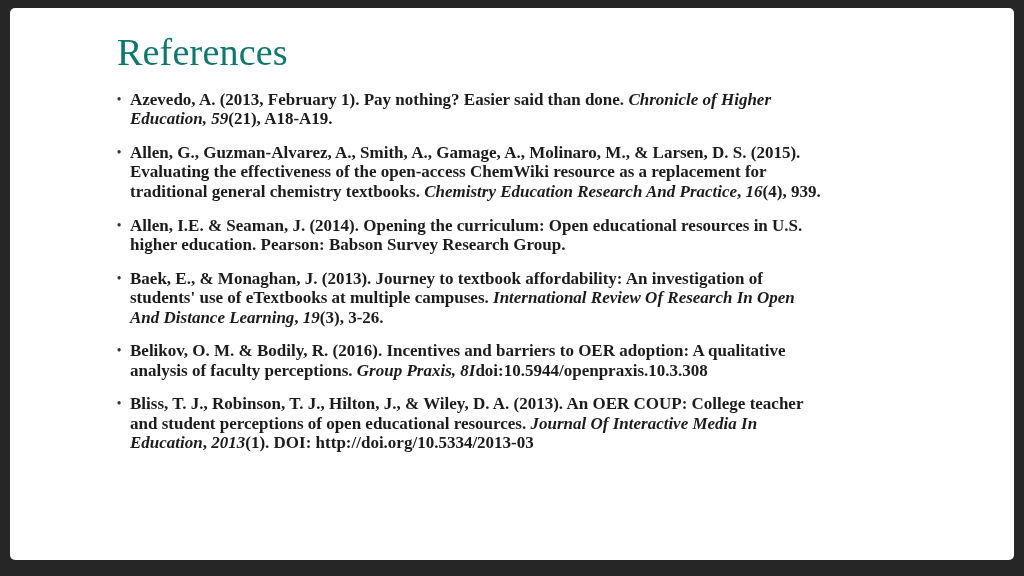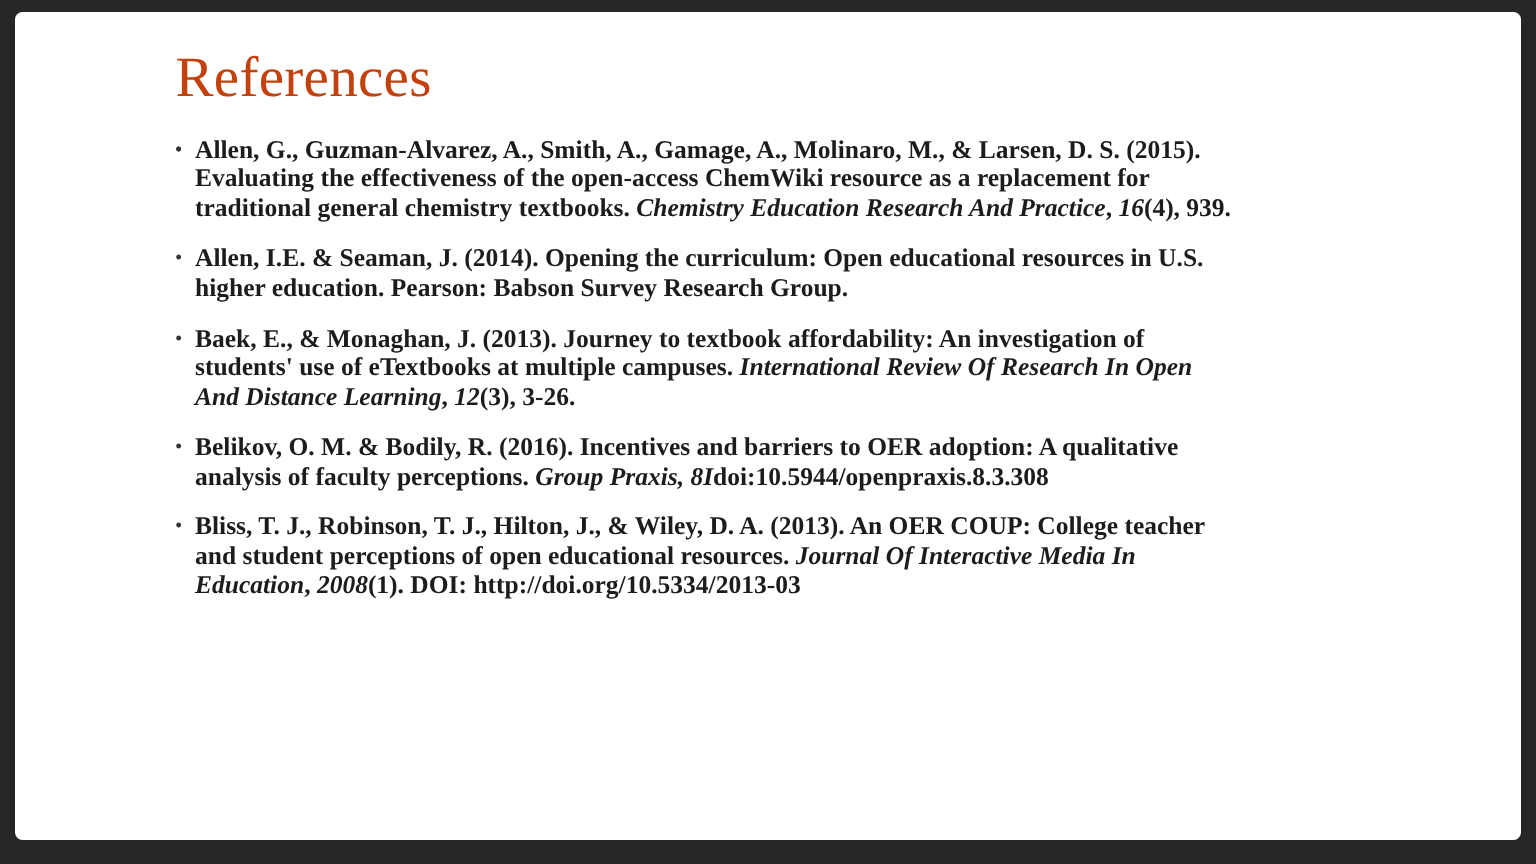--- a/index.html
+++ b/index.html
@@ -27,21 +27,21 @@
     bottom: 16px;
     background: #ffffff;
     border-radius: 5px;
     box-sizing: border-box;
     padding: 24px 190px 20px 107px;
   }
   .slide-title {
     margin: 0 0 16px 0;
     font-size: 38px;
     font-weight: 400;
-    color: #c2410c;
+    color: #0f766e;
     letter-spacing: 0.2px;
     line-height: 1.1;
   }
   ul.refs {
     list-style: none;
     margin: 0;
     padding: 0;
     max-width: 705px;
   }
   ul.refs li {
@@ -64,21 +64,21 @@
     font-style: italic;
   }
 </style>
 </head>
 <body>
 
 <div class="frame">
   <div class="slide">
     <h1 class="slide-title">References</h1>
     <ul class="refs">
-        <li><span class="bullet">•</span></li>
+        <li><span class="bullet">•</span><span><span>Azevedo, A.  (2013, February 1).  Pay nothing?  Easier said than done.  </span><span class="italic">Chronicle of Higher Education, 59</span><span>(21), A18-A19.</span></span></li>
         <li><span class="bullet">•</span><span><span>Allen, G., Guzman-Alvarez, A., Smith, A., Gamage, A., Molinaro, M., &amp; Larsen, D. S. (2015). Evaluating the effectiveness of the open-access ChemWiki resource as a replacement for traditional general chemistry textbooks. </span><span class="italic">Chemistry Education Research And Practice</span><span>, </span><span class="italic">16</span><span>(4), 939.</span></span></li>
         <li><span class="bullet">•</span><span><span>Allen, I.E. &amp; Seaman, J. (2014).  Opening the curriculum:  Open educational resources in U.S. higher education.  Pearson:  Babson Survey Research Group.</span></span></li>
-        <li><span class="bullet">•</span><span><span>Baek, E., &amp; Monaghan, J. (2013). Journey to textbook affordability: An investigation of students' use of eTextbooks at multiple campuses. </span><span class="italic">International Review Of Research In Open And Distance Learning</span><span>, </span><span class="italic">12</span><span>(3), 3-26.</span></span></li>
-        <li><span class="bullet">•</span><span><span>Belikov, O. M. &amp; Bodily, R.  (2016). Incentives and barriers to OER adoption: A qualitative analysis of faculty perceptions. </span><span class="italic">Group Praxis, 8I</span><span>doi:10.5944/openpraxis.8.3.308</span></span></li>
-        <li><span class="bullet">•</span><span><span>Bliss, T. J., Robinson, T. J., Hilton, J., &amp; Wiley, D. A. (2013). An OER COUP: College teacher and student perceptions of open educational resources. </span><span class="italic">Journal Of Interactive Media In Education</span><span>, </span><span class="italic">2008</span><span>(1).  DOI: http://doi.org/10.5334/2013-03</span></span></li>
+        <li><span class="bullet">•</span><span><span>Baek, E., &amp; Monaghan, J. (2013). Journey to textbook affordability: An investigation of students' use of eTextbooks at multiple campuses. </span><span class="italic">International Review Of Research In Open And Distance Learning</span><span>, </span><span class="italic">19</span><span>(3), 3-26.</span></span></li>
+        <li><span class="bullet">•</span><span><span>Belikov, O. M. &amp; Bodily, R.  (2016). Incentives and barriers to OER adoption: A qualitative analysis of faculty perceptions. </span><span class="italic">Group Praxis, 8I</span><span>doi:10.5944/openpraxis.10.3.308</span></span></li>
+        <li><span class="bullet">•</span><span><span>Bliss, T. J., Robinson, T. J., Hilton, J., &amp; Wiley, D. A. (2013). An OER COUP: College teacher and student perceptions of open educational resources. </span><span class="italic">Journal Of Interactive Media In Education</span><span>, </span><span class="italic">2013</span><span>(1).  DOI: http://doi.org/10.5334/2013-03</span></span></li>
       </ul>
   </div>
 </div>
 
 </body></html>

